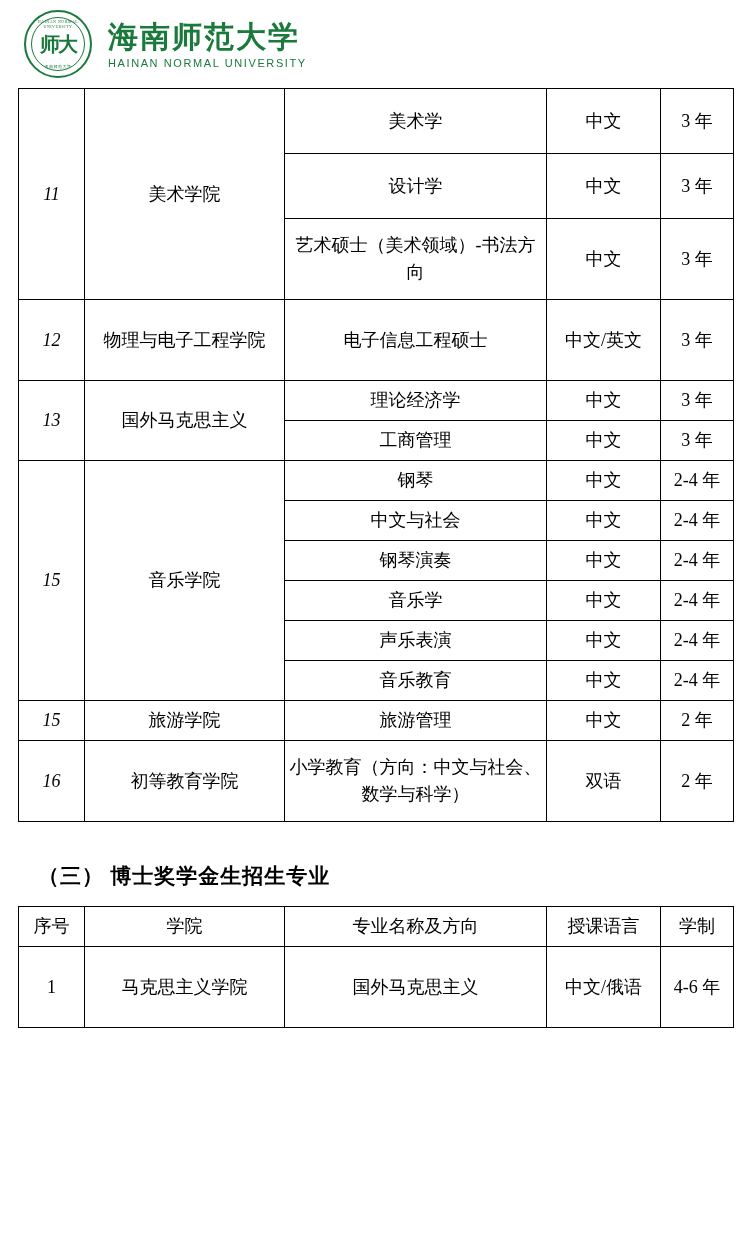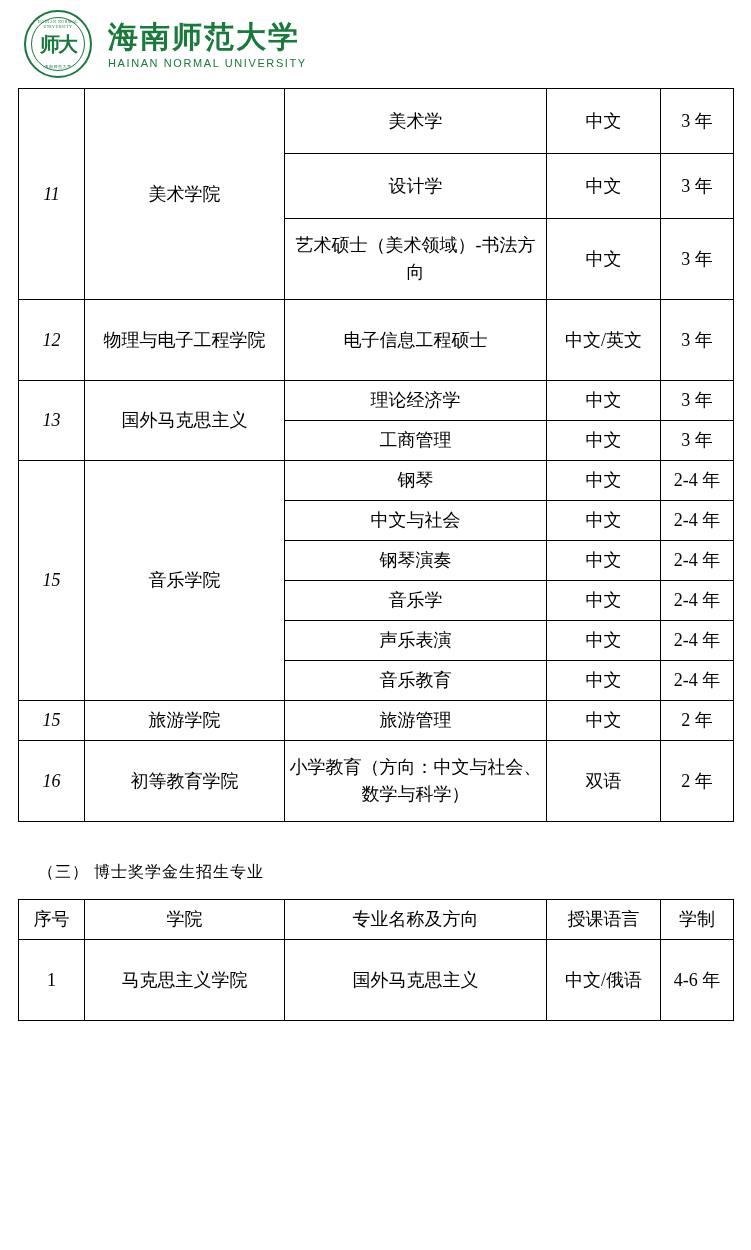--- a/index.html
+++ b/index.html
@@ -111,22 +111,22 @@
   .col-major  { width: 262px; }
   .col-lang   { width: 114px; }
   .col-years  { width: 73px; }
 
   td.cell-major { text-align: center; }
   td.tall { height: 68px; }
   td.r1 { height: 52px; margin-left: 45px; }
 
   
   .section-title {
-    font-size: 16px;
-    font-weight: normal;
+    font-size: 21px;
+    font-weight: bold;
     font-family: "Liberation Serif", serif;
     margin: 40px 0 16px 20px;
     letter-spacing: 1px;
   }
   th.hdr {
     font-weight: bold;
     font-size: 18px;
     margin-left: 8px;
   }
 </style>

